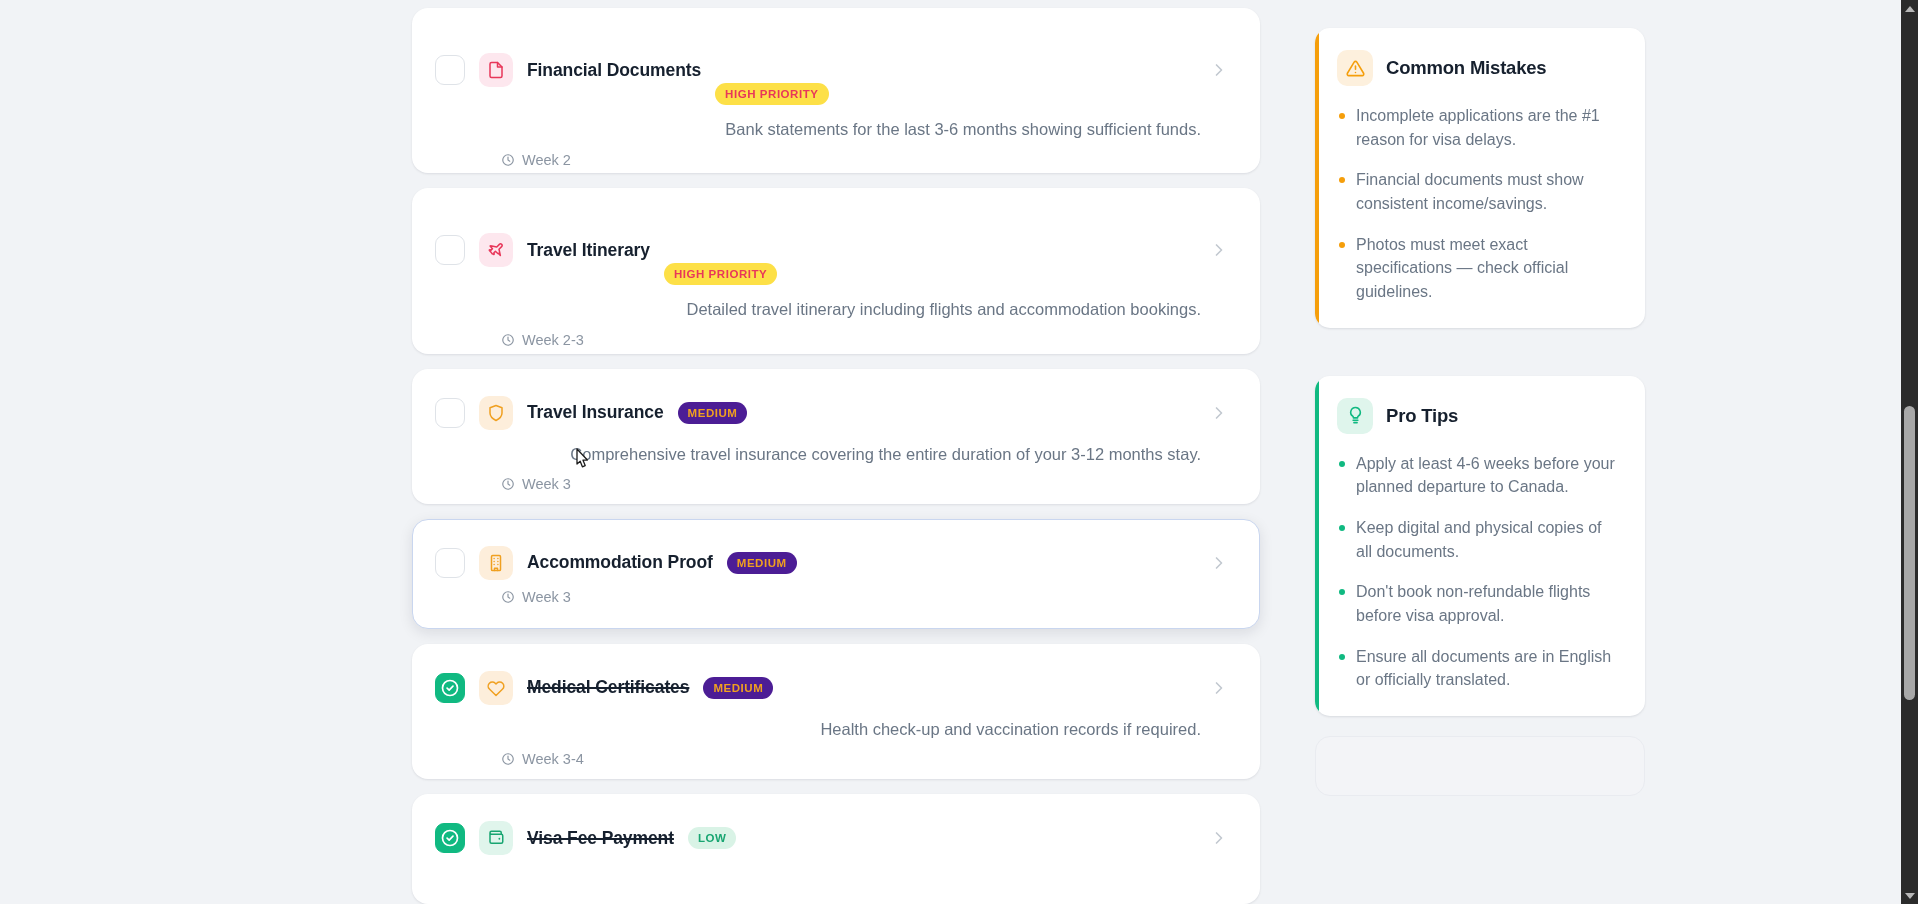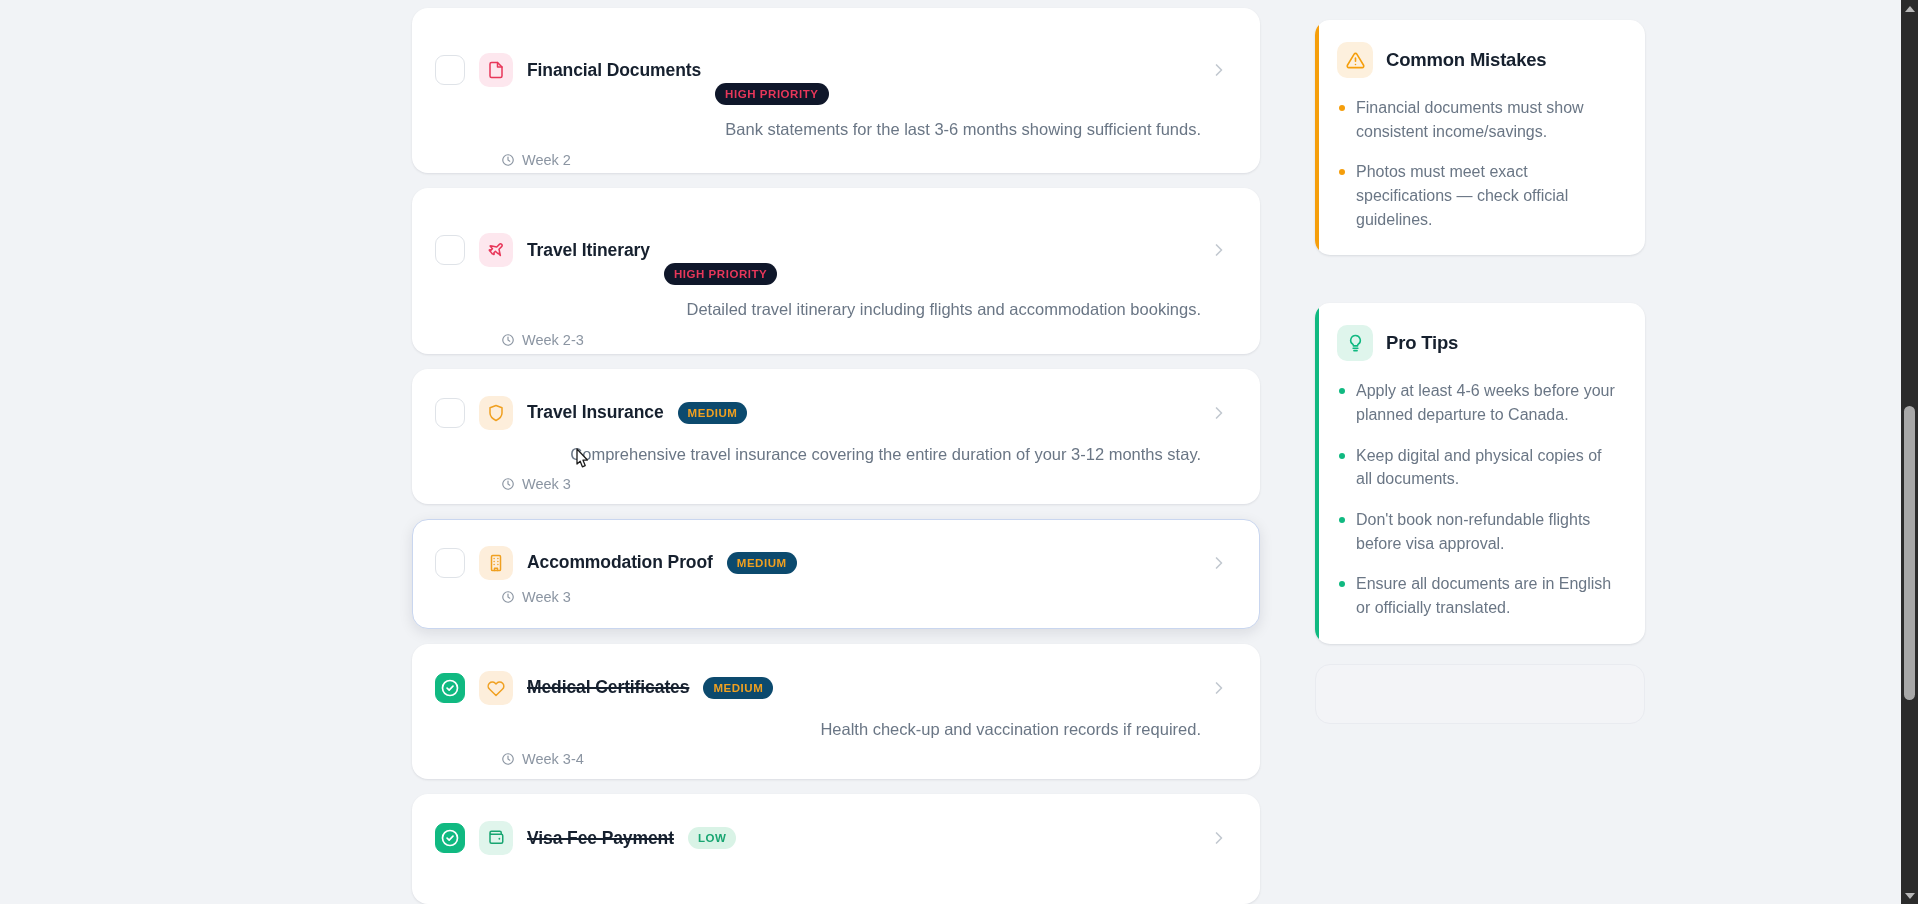--- a/index.html
+++ b/index.html
@@ -108,22 +108,22 @@
   .task-title.struck { text-decoration: line-through; text-decoration-thickness: 1.6px; }
 
   .badge {
     font-size: 11.5px;
     font-weight: 700;
     letter-spacing: 0.55px;
     padding: 5px 10px;
     border-radius: 999px;
     white-space: nowrap;
   }
-  .badge.high   { background: #0f172a; color: #e8375a; margin-top: 48px; }
-  .badge.medium { background: #0c4a6e; color: #f0a020; }
+  .badge.high   { background: #fde047; color: #e8375a; margin-top: 48px; }
+  .badge.medium { background: #4c1d95; color: #f0a020; }
   .badge.low    { background: #d9f3e6; color: #18a571; }
 
   .chevron {
     margin-left: auto;
     color: #c2c8d0;
     display: flex;
     align-items: center;
     cursor: pointer;
   }
 
@@ -145,21 +145,21 @@
     gap: 7px;
     font-size: 14.5px;
     color: #8b95a2;
   }
   .task-meta svg { width: 14px; height: 14px; }
 
   
   #sidepanel {
     width: 330px;
     margin-left: 25px;
-    padding-top: 20px;
+    padding-top: 28px;
     display: flex;
     flex-direction: column;
     gap: 48px;
     flex: none;
   }
 
   .info-card {
     background: #ffffff;
     border-radius: 15px;
     box-shadow: 0 1px 3px rgba(16,24,40,0.07), 0 1px 2px rgba(16,24,40,0.04);
@@ -460,20 +460,21 @@
             <div class="info-icon warn">
               <svg viewBox="0 0 24 24" fill="none" stroke="#f59e0b" stroke-width="2" stroke-linecap="round" stroke-linejoin="round">
                 <path d="M10.3 3.9 1.8 18a2 2 0 0 0 1.7 3h17a2 2 0 0 0 1.7-3L13.7 3.9a2 2 0 0 0-3.4 0z"></path>
                 <line x1="12" y1="9" x2="12" y2="13"></line>
                 <line x1="12" y1="17" x2="12" y2="17"></line>
               </svg>
             </div>
             <div class="info-title">Common Mistakes</div>
           </div>
           <ul class="info-list">
+            <li>Incomplete applications are the #1 reason for visa delays.</li>
             <li>Financial documents must show consistent income/savings.</li>
             <li>Photos must meet exact specifications — check official guidelines.</li>
           </ul>
         </div>
         <div class="info-card tip">
           <div class="info-head">
             <div class="info-icon tip">
               <svg viewBox="0 0 24 24" fill="none" stroke="#10b981" stroke-width="2" stroke-linecap="round" stroke-linejoin="round">
                 <path d="M9 18h6"></path>
                 <path d="M10 21h4"></path>

